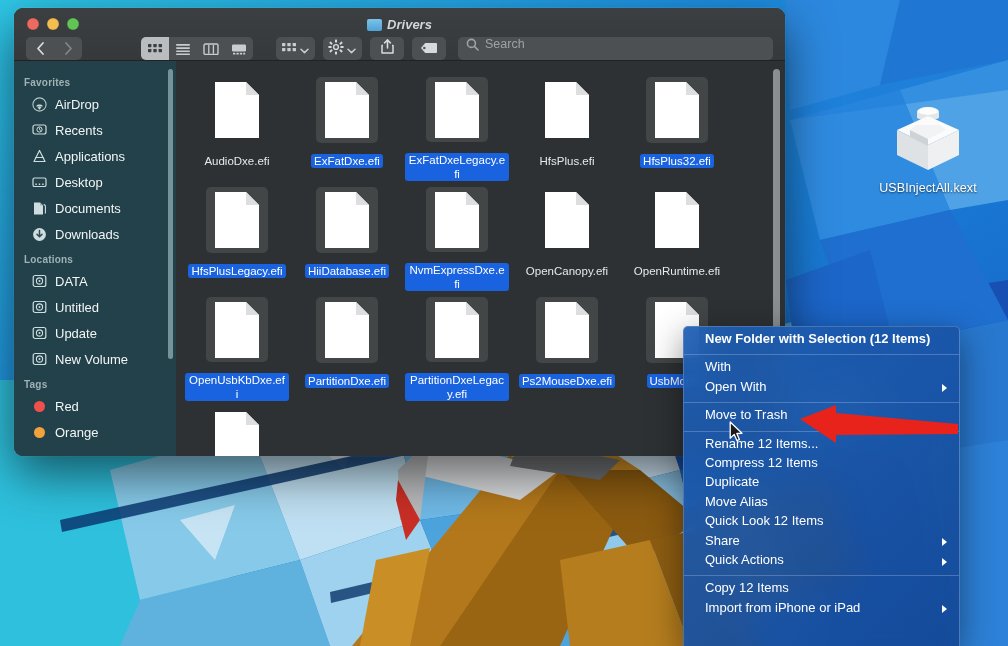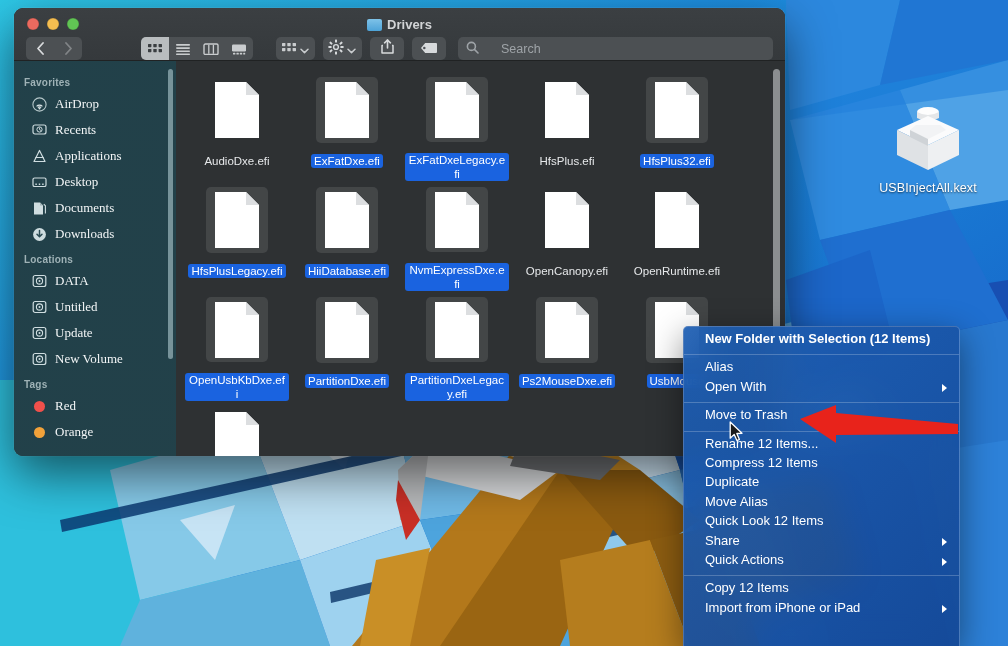--- a/index.html
+++ b/index.html
@@ -67,21 +67,21 @@
   }
   .light.red    { background: #ec6a5f; }
   .light.yellow { background: #f4bd50; }
   .light.green  { background: #61c454; }
 
   #window-title {
     position: absolute; left: 0; right: 0; top: 9px;
     text-align: center;
     font-size: 13px; font-weight: 600;
     color: #d2d4d6;
-    display: flex; align-items: center; justify-content: center; gap: 5px;
+    display: flex; align-items: center; justify-content: center; gap: 5px; font-style: italic;
   }
   .title-folder-icon {
     width: 15px; height: 12px; border-radius: 2px;
     background: linear-gradient(#7ec2e8,#4da3d8);
     display: inline-block;
   }
 
   
   #toolbar {
     position: absolute; left: 0; right: 0; top: 28px; height: 25px;
@@ -107,21 +107,21 @@
     padding: 0 6px 0 5px; cursor: default;
   }
   .tb-single {
     display: flex; align-items: center; justify-content: center;
     background: #4c5053; border-radius: 5px; height: 23px; width: 34px;
     cursor: default;
   }
   #search-field {
     flex: 1; height: 23px;
     background: #4c5053; border-radius: 5px;
-    display: flex; align-items: center; gap: 22px;
+    display: flex; align-items: flex-start; gap: 6px;
     padding: 0 8px;
     margin-left: 4px;
   }
   #search-input-text {
     font-size: 12.5px; color: #9ea3a7;
   }
 
   
   #win-body { flex: 1; display: flex; min-height: 0; }
 
@@ -134,21 +134,21 @@
     position: relative;
     overflow: hidden;
   }
   .sb-header {
     font-size: 10px; font-weight: 700; color: #9fb2b6;
     padding: 7px 0 3px 10px; letter-spacing: .2px;
   }
   .sb-item {
     display: flex; align-items: center; gap: 7px;
     height: 26px; padding-left: 17px;
-    font-size: 13px; color: #f2f5f6; cursor: default; font-family: Liberation Serif, serif;
+    font-size: 13px; color: #f2f5f6; cursor: default;
   }
   .sb-item .sb-ico {
     width: 17px; height: 17px; flex: none;
     display: flex; align-items: center; justify-content: center;
   }
   .sb-dot { width: 11px; height: 11px; border-radius: 50%; display:block; }
   #sb-scrollbar {
     position: absolute; right: 3px; top: 8px;
     width: 5px; height: 290px;
     border-radius: 3px;
@@ -784,21 +784,21 @@
 
     </div>
   </div>
 
   <div id="context-menu">
       <div class="menu-item bold">
         <span>New Folder with Selection (12 Items)</span>
       </div>
       <div class="menu-sep"></div>
       <div class="menu-item">
-        <span>Alias</span>
+        <span>With</span>
       </div>
       <div class="menu-item">
         <span>Open With</span>
         <span class="submenu-arrow"></span>
       </div>
       <div class="menu-sep"></div>
       <div class="menu-item">
         <span>Move to Trash</span>
       </div>
       <div class="menu-sep"></div>

